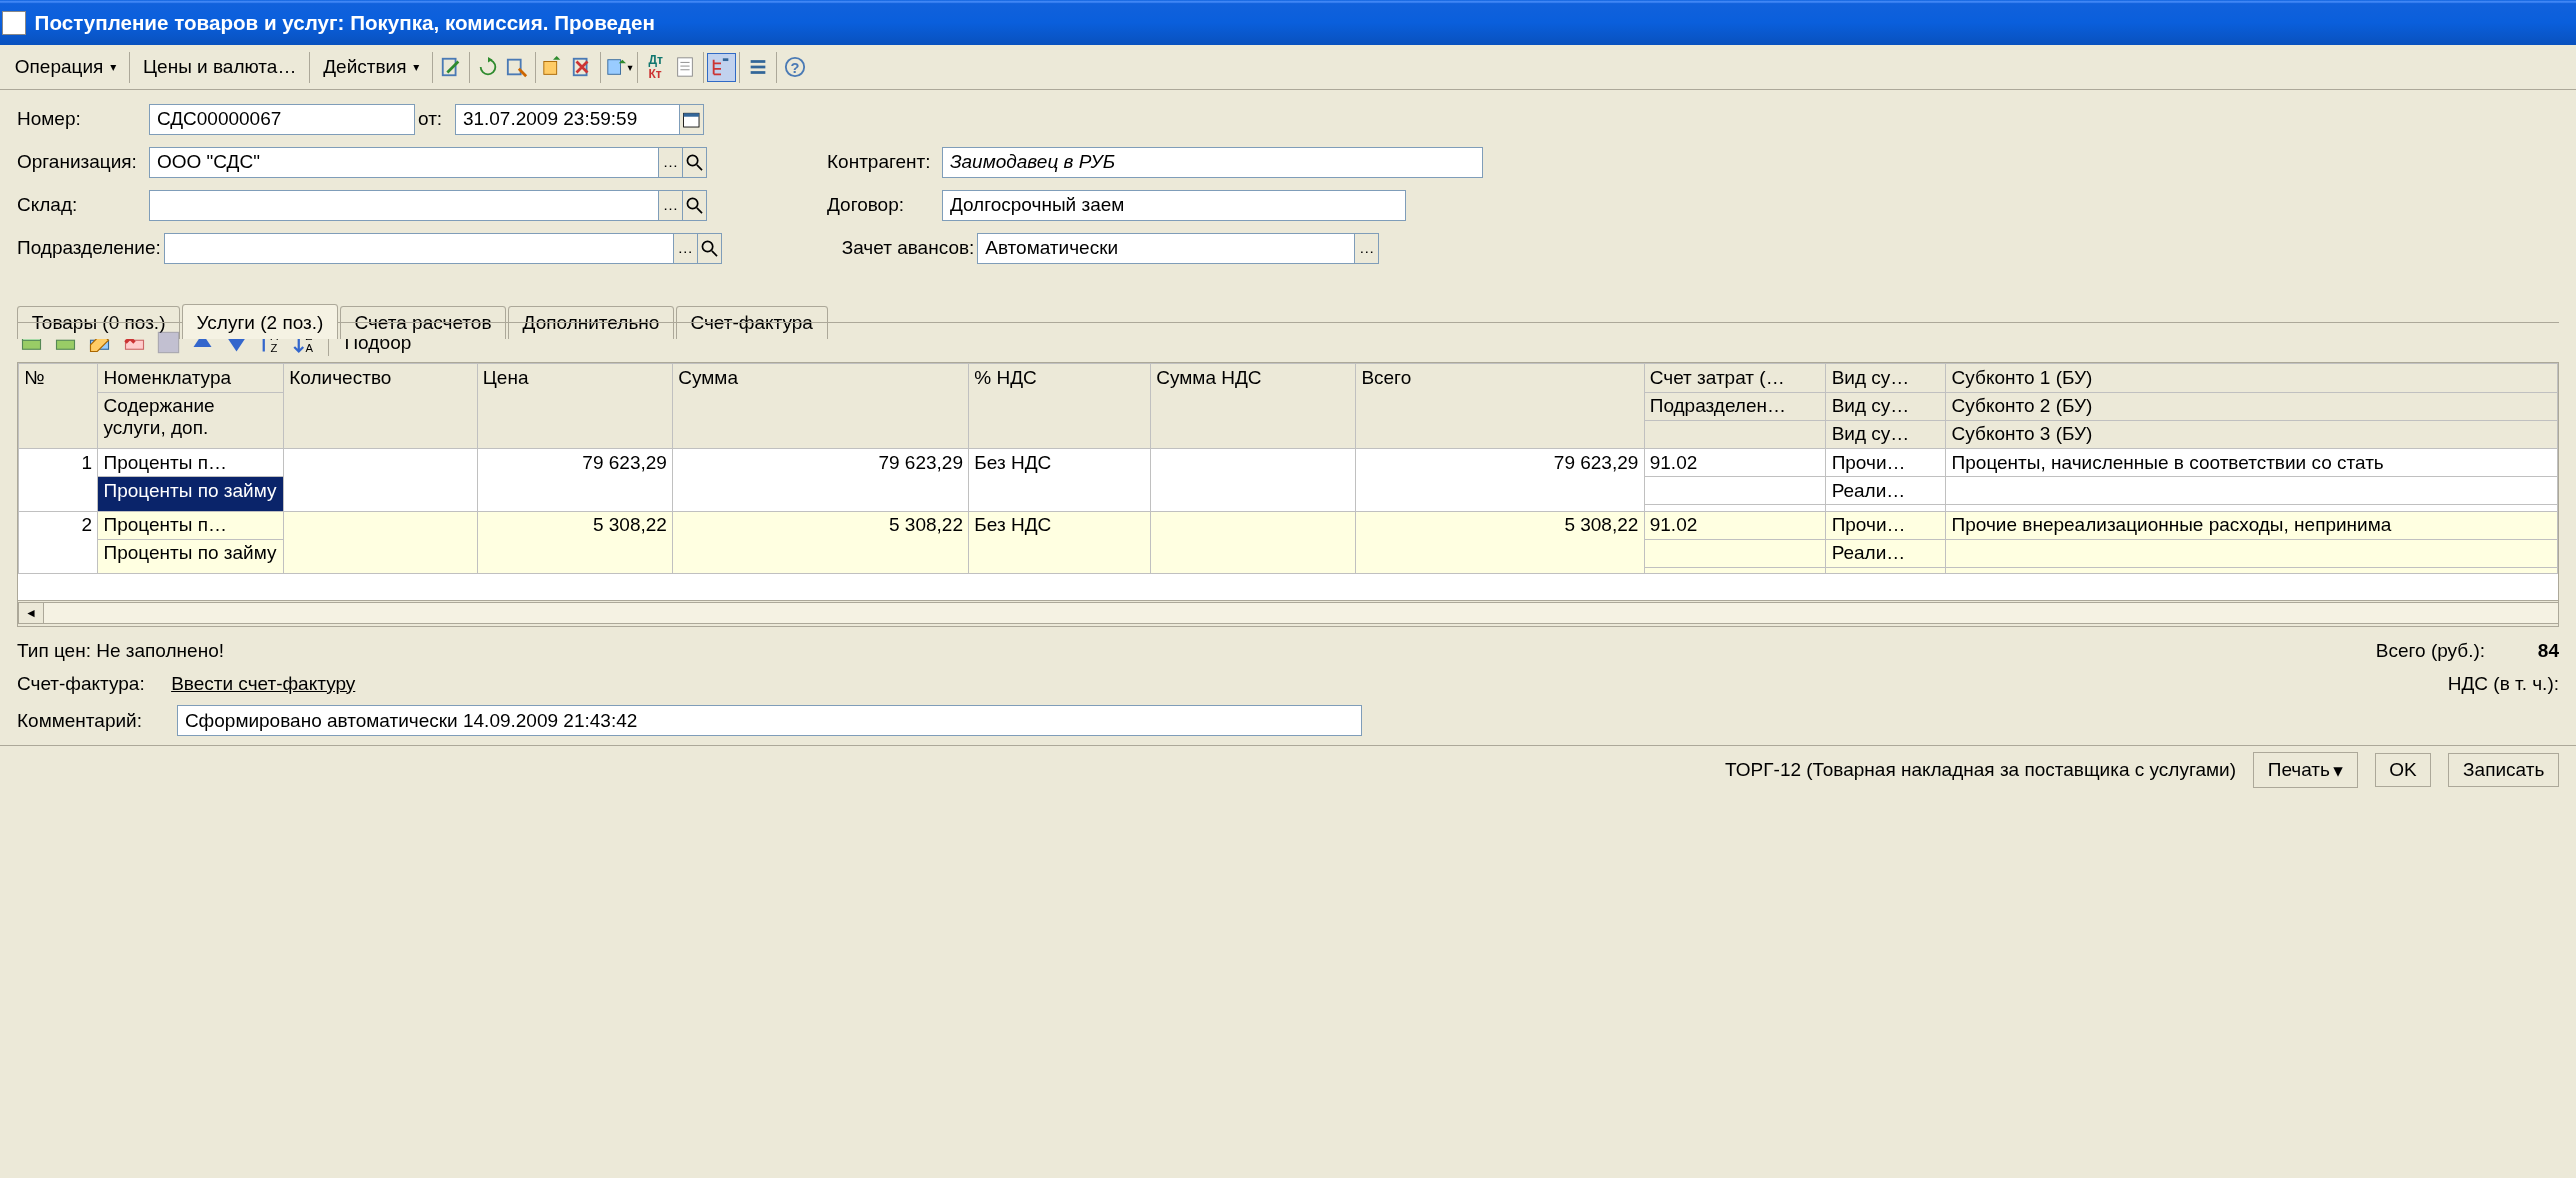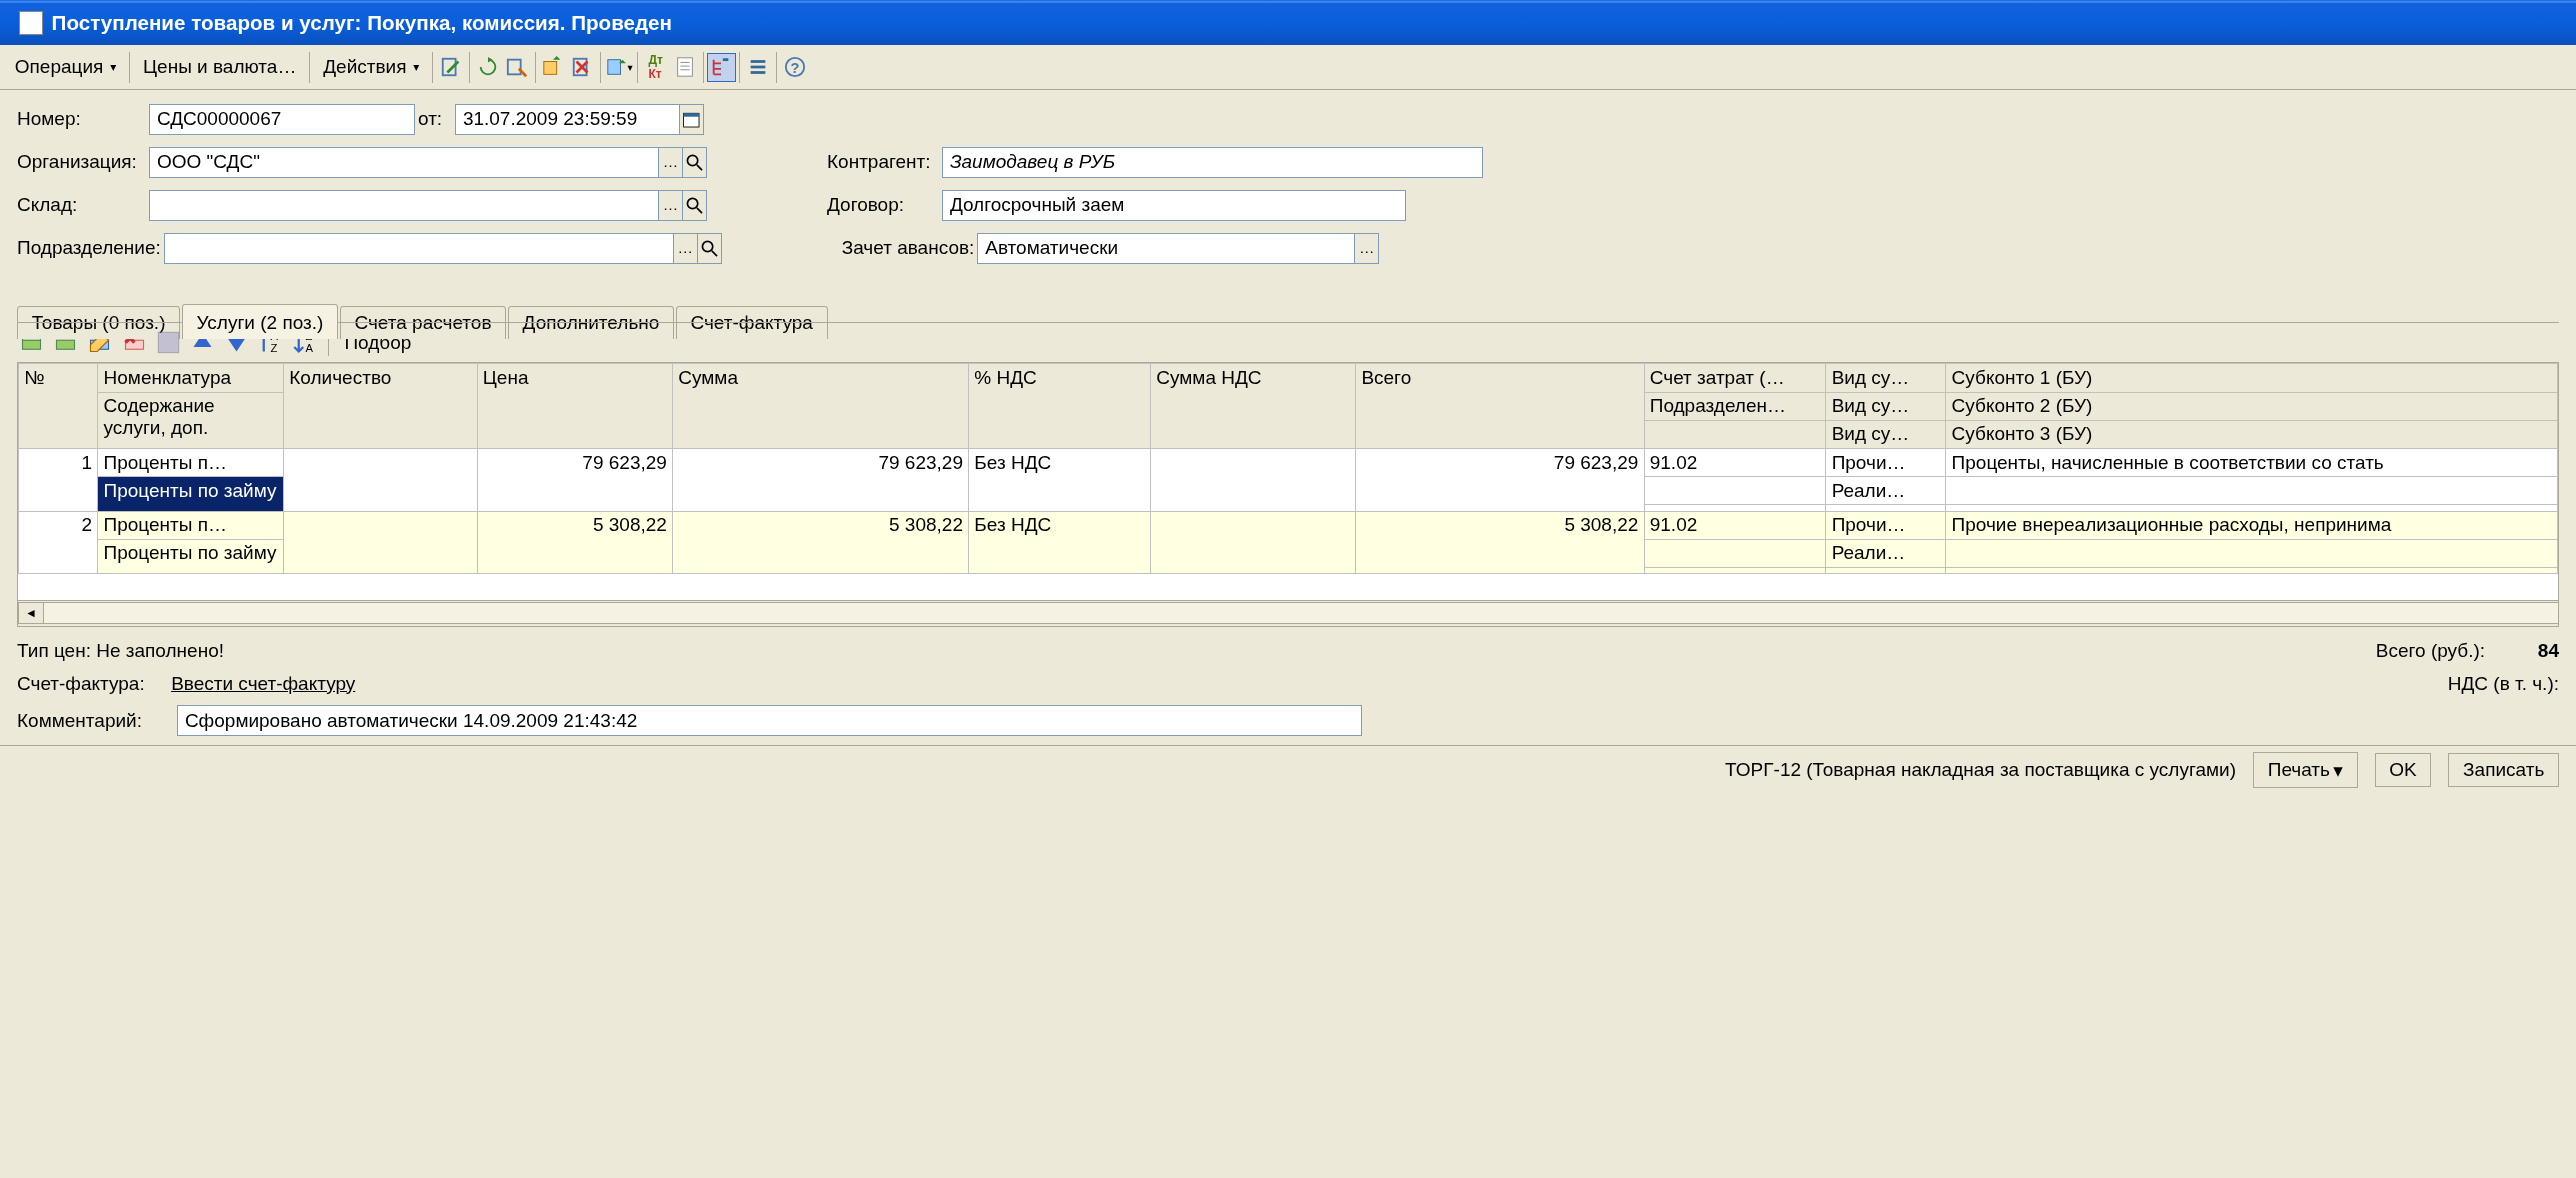--- a/index.html
+++ b/index.html
@@ -1,18 +1,18 @@
 <!DOCTYPE html>
 <html style="font-size:13.7px"><head>
 <meta charset="utf-8">
 <style>
   * { box-sizing: border-box; margin: 0; padding: 0; }
   body { font-family: Tahoma, Arial, sans-serif; font-size: 19px; background: #ECE9D8; color: #000; }
   
-  .titlebar { background: linear-gradient(to bottom, #0A5FDC 0%, #4B8EFA 4%, #1161DC 8%, #0A5FDC 50%, #0951BE 100%); color: #fff; height: 45px; display: flex; align-items: center; padding: 0 19px; font-weight: bold; font-size: 20.6px; }
+  .titlebar { background: linear-gradient(to bottom, #0A5FDC 0%, #4B8EFA 4%, #1161DC 8%, #0A5FDC 50%, #0951BE 100%); color: #fff; height: 45px; display: flex; align-items: center; padding: 0 2px; font-weight: bold; font-size: 20.6px; }
   .titlebar-icon { width: 24px; height: 24px; margin-right: 8.6px; background: #fff; border: 0.9px solid #888; display: inline-block; }
   
   .toolbar { background: #ECE9D8; border-bottom: 0.9px solid #ACA899; height: 45px; display: flex; align-items: center; padding: 0 5.2px; gap: 0; }
   .tb-btn { display: inline-flex; align-items: center; padding: 3.4px 8.6px; height: 34px; border: 0.9px solid transparent; cursor: pointer; font-size: 19px; gap: 3.4px; }
   .tb-btn .caret { font-size: 12px; margin-left: 3.4px; }
   .tb-sep { width: 0.9px; height: 31px; background: #ACA899; margin: 0 3.4px; }
   .tb-icn { width: 29px; height: 29px; display: inline-flex; align-items: center; justify-content: center; border: 0.9px solid transparent; cursor: pointer; }
   .tb-icn.active { border: 0.9px solid #316AC5; background: #C1D2EE; }
   .tb-icn svg, .tb-icn .g { width: 22px; height: 22px; }
   
@@ -116,21 +116,21 @@
   <div class="tb-sep"></div>
   <div class="tb-icn">
       <svg viewBox="0 0 24 24">
         <rect x="2" y="4" width="14" height="16" fill="#9CF" stroke="#369"></rect>
         <path d="M14 2 L22 2 L18 -2 Z" fill="#2E8B2E" transform="translate(0,6)"></path>
       </svg>
       <span style="font-size:10.3px">▾</span>
     </div>
   <div class="tb-sep"></div>
   <div class="tb-icn">
-      <span style="font-size:12px;font-weight:bold"><span style="color:#4d7c0f">Дт</span><br><span style="color:#C33">Кт</span></span>
+      <span style="font-size:12px;font-weight:bold"><span style="color:#0f766e">Дт</span><br><span style="color:#C33">Кт</span></span>
     </div>
   <div class="tb-icn">
       <svg viewBox="0 0 24 24">
         <rect x="4" y="2" width="16" height="20" fill="#fff" stroke="#888"></rect>
         <line x1="7" y1="7" x2="17" y2="7" stroke="#888"></line>
         <line x1="7" y1="11" x2="17" y2="11" stroke="#888"></line>
         <line x1="7" y1="15" x2="17" y2="15" stroke="#888"></line>
       </svg>
     </div>
   <div class="tb-sep"></div>

